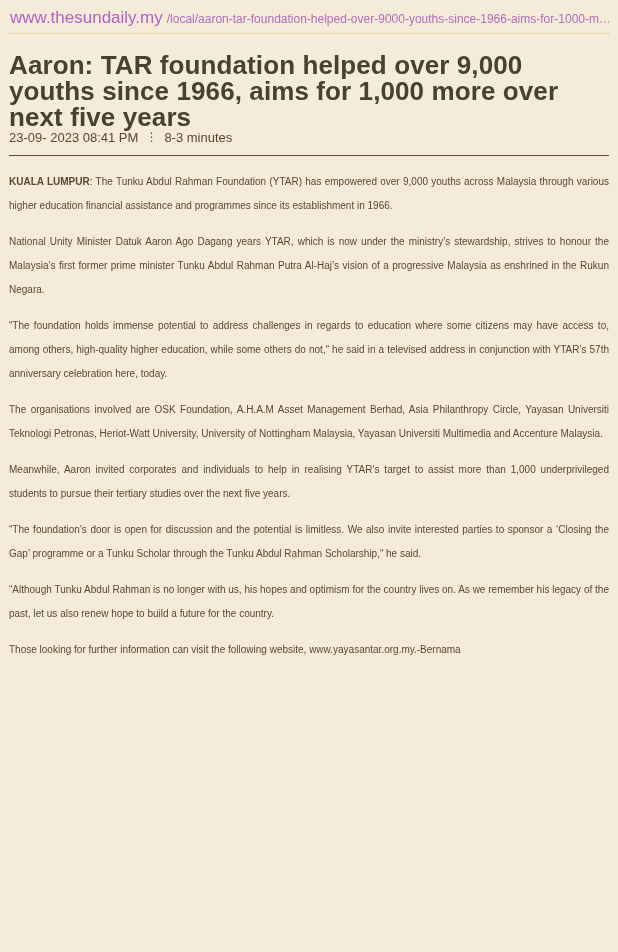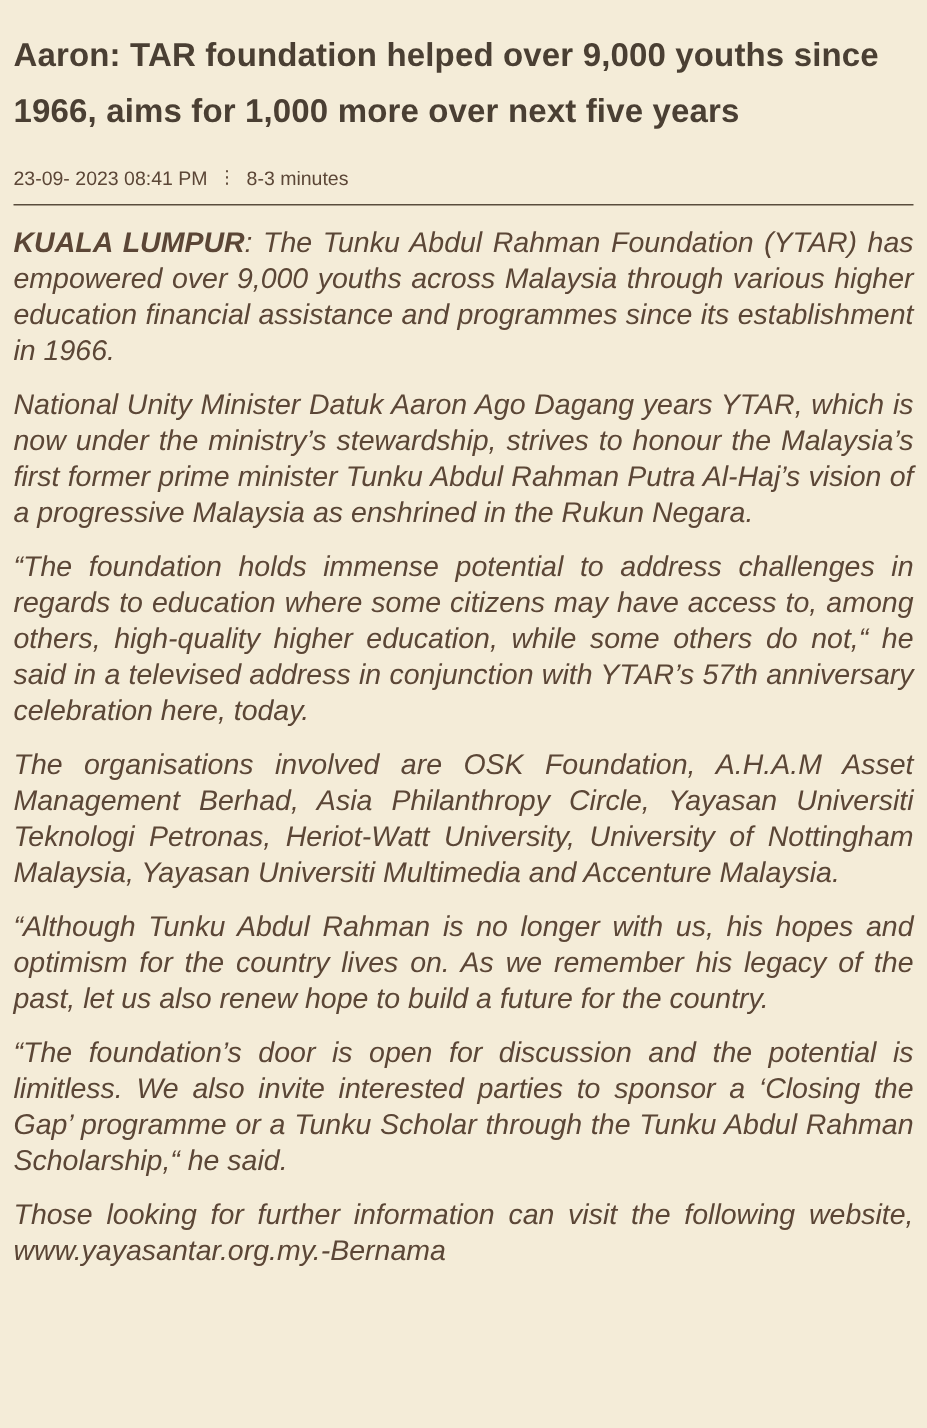--- a/index.html
+++ b/index.html
@@ -35,77 +35,81 @@
     color: var(--link);
   }
   .path {
     font-size: 12px;
     color: var(--link_path);
     margin-left: 4px;
   }
 
   h1.article-title {
     margin: 18px 0 0 0;
-    font-size: 22px;
-    line-height: 37px;
+    font-size: 26px;
+    line-height: 26px;
     font-weight: 700;
     color: var(--title);
     letter-spacing: 0.1px;
   }
 
   .meta {
-    margin-top: 19px;
     font-size: 13px;
     color: var(--text);
     display: flex;
     align-items: center;
   }
   .meta .sep {
     margin: 0 7px;
     font-size: 12px;
     line-height: 13px;
   }
 
   hr.title-rule {
     border: 0;
     border-top: 1px solid var(--rule_solid);
     margin: 10px 0 0 0;
   }
 
   .article-body { margin-top: 4px; }
   .article-body p {
     margin: 12px 0;
-    font-size: 19px;
+    font-size: 10px;
     line-height: 24px;
     text-align: justify;
     color: var(--text);
-    font-style: italic;
   }
   .article-body p:first-child { margin-top: 14px; }
   .article-body strong { font-weight: 700; }
 </style>
 </head>
 <body>
 
 <div class="page">
 
+  <div class="url-bar">
+    <a>
+      <span class="domain">www.thesundaily.my</span><span class="path">/local/aaron-tar-foundation-helped-over-9000-youths-since-1966-aims-for-1000-m…</span>
+    </a>
+  </div>
 
   <h1 class="article-title">Aaron: TAR foundation helped over 9,000 youths since 1966, aims for 1,000 more over next five years</h1>
 
   <div class="meta">
     <span>23-09- 2023 08:41 PM</span>
     <span class="sep">⋮</span>
     <span>8-3 minutes</span>
   </div>
 
   <hr class="title-rule">
 
   <div class="article-body" id="article-body">
       <p><strong>KUALA LUMPUR</strong>: The Tunku Abdul Rahman Foundation (YTAR) has empowered over 9,000 youths across Malaysia through various higher education financial assistance and programmes since its establishment in 1966.</p>
       <p>National Unity Minister Datuk Aaron Ago Dagang years YTAR, which is now under the ministry’s stewardship, strives to honour the Malaysia’s first former prime minister Tunku Abdul Rahman Putra Al-Haj’s vision of a progressive Malaysia as enshrined in the Rukun Negara.</p>
       <p>“The foundation holds immense potential to address challenges in regards to education where some citizens may have access to, among others, high-quality higher education, while some others do not,“ he said in a televised address in conjunction with YTAR’s 57th anniversary celebration here, today.</p>
       <p>The organisations involved are OSK Foundation, A.H.A.M Asset Management Berhad, Asia Philanthropy Circle, Yayasan Universiti Teknologi Petronas, Heriot-Watt University, University of Nottingham Malaysia, Yayasan Universiti Multimedia and Accenture Malaysia.</p>
+      <p>Meanwhile, Aaron invited corporates and individuals to help in realising YTAR’s target to assist more than 1,000 underprivileged students to pursue their tertiary studies over the next five years.</p>
+      <p>“The foundation’s door is open for discussion and the potential is limitless. We also invite interested parties to sponsor a ‘Closing the Gap’ programme or a Tunku Scholar through the Tunku Abdul Rahman Scholarship,“ he said.</p>
       <p>“Although Tunku Abdul Rahman is no longer with us, his hopes and optimism for the country lives on. As we remember his legacy of the past, let us also renew hope to build a future for the country.</p>
-      <p>“The foundation’s door is open for discussion and the potential is limitless. We also invite interested parties to sponsor a ‘Closing the Gap’ programme or a Tunku Scholar through the Tunku Abdul Rahman Scholarship,“ he said.</p>
       <p>Those looking for further information can visit the following website, www.yayasantar.org.my.-Bernama</p>
     </div>
 
 </div>
 
 </body></html>

